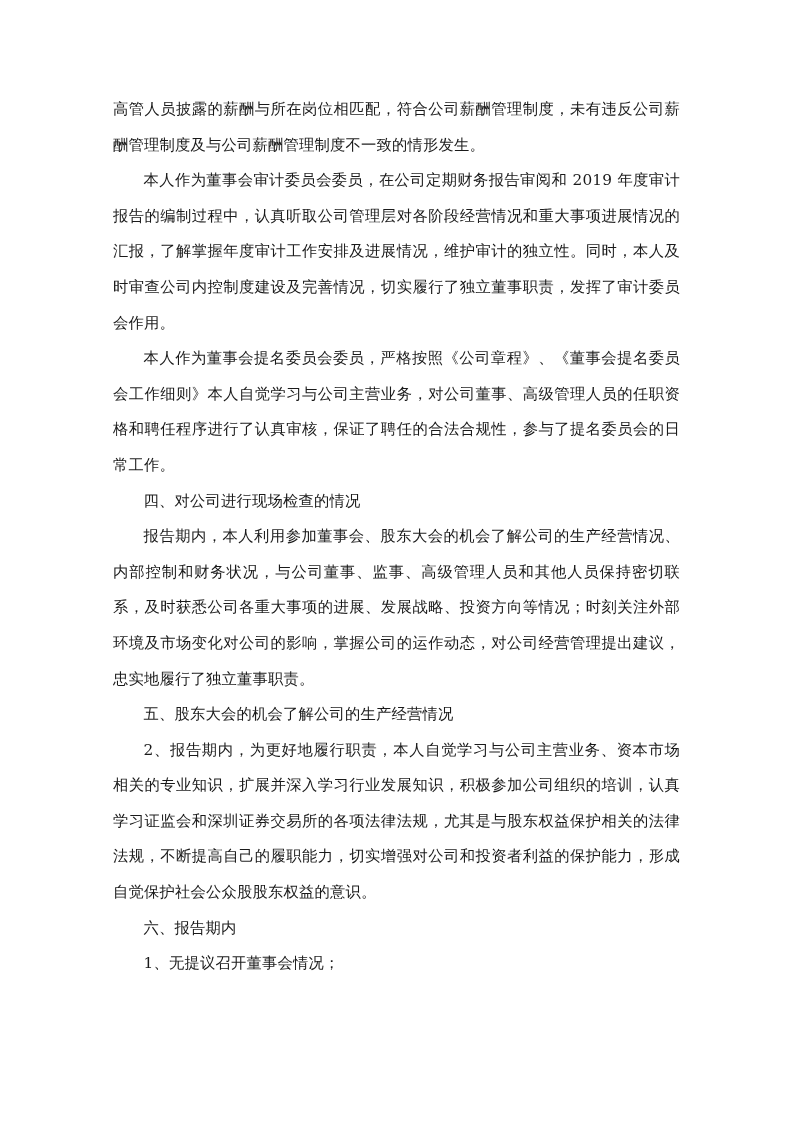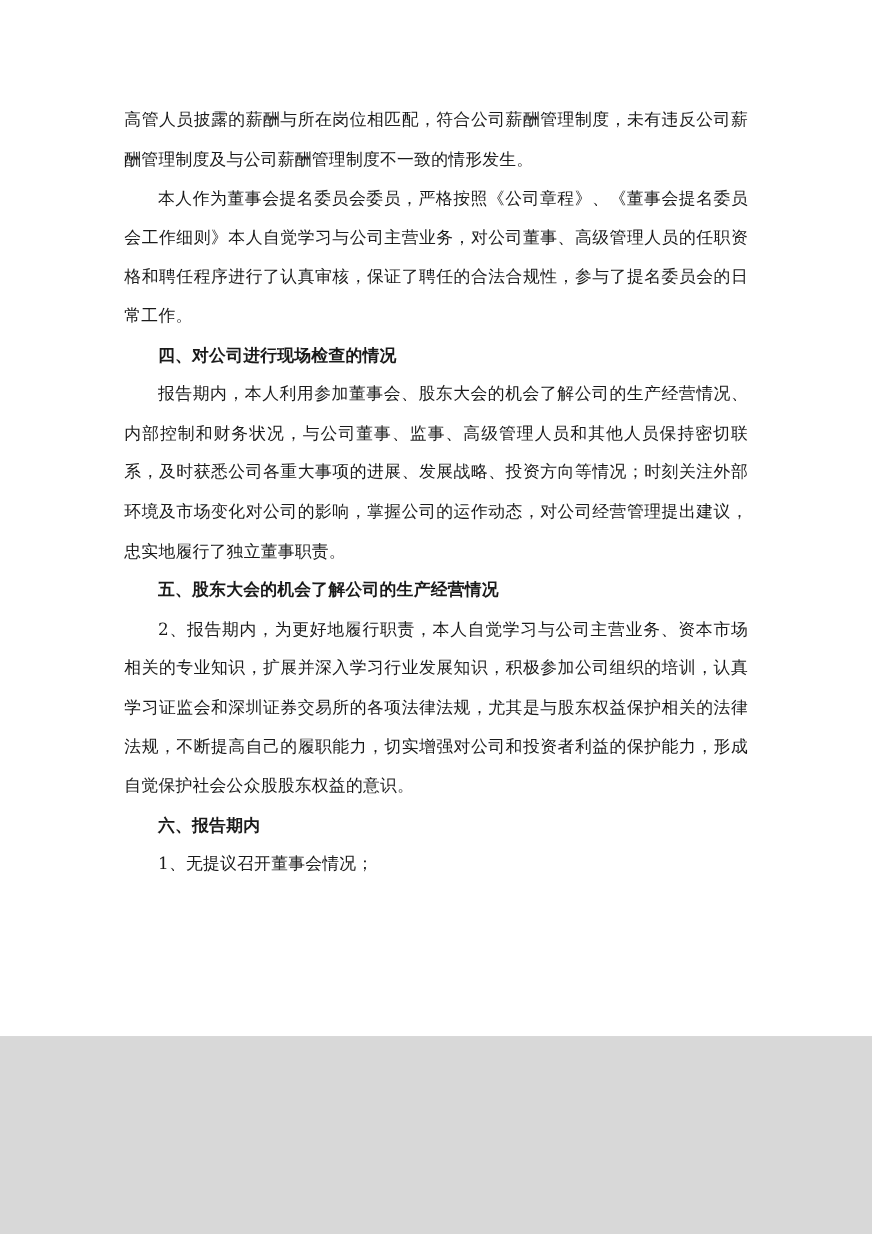--- a/index.html
+++ b/index.html
@@ -6,21 +6,21 @@
     margin: 0;
     padding: 0;
     background: #d8d8d8;
   }
   body {
     font-family: "DejaVu Serif", "Liberation Serif", serif;
   }
   .page {
     position: relative;
     width: 793px;
-    height: 942px;
+    height: 1122px;
     background: #ffffff;
     margin: 0 auto;
     box-sizing: border-box;
     overflow: hidden;
   }
   .content {
     position: absolute;
     left: 113px;
     top: 92px;
     width: 567px;
@@ -32,29 +32,30 @@
     color: #1a1a1a;
     text-align: justify;
     text-justify: inter-ideograph;
     letter-spacing: 0.2px;
   }
   p.indent {
     text-indent: 2em;
   }
   p.heading {
     text-indent: 2em;
-    font-weight: bold;
+    font-weight: normal;
   }
 </style>
 </head>
 <body>
 
 <div class="page">
   <div class="content">
     <p class="body">高管人员披露的薪酬与所在岗位相匹配，符合公司薪酬管理制度，未有违反公司薪酬管理制度及与公司薪酬管理制度不一致的情形发生。</p>
+    <p class="indent">本人作为董事会审计委员会委员，在公司定期财务报告审阅和 2019 年度审计报告的编制过程中，认真听取公司管理层对各阶段经营情况和重大事项进展情况的汇报，了解掌握年度审计工作安排及进展情况，维护审计的独立性。同时，本人及时审查公司内控制度建设及完善情况，切实履行了独立董事职责，发挥了审计委员会作用。</p>
     <p class="indent">本人作为董事会提名委员会委员，严格按照《公司章程》、《董事会提名委员会工作细则》本人自觉学习与公司主营业务，对公司董事、高级管理人员的任职资格和聘任程序进行了认真审核，保证了聘任的合法合规性，参与了提名委员会的日常工作。</p>
     <p class="heading">四、对公司进行现场检查的情况</p>
     <p class="indent">报告期内，本人利用参加董事会、股东大会的机会了解公司的生产经营情况、内部控制和财务状况，与公司董事、监事、高级管理人员和其他人员保持密切联系，及时获悉公司各重大事项的进展、发展战略、投资方向等情况；时刻关注外部环境及市场变化对公司的影响，掌握公司的运作动态，对公司经营管理提出建议，忠实地履行了独立董事职责。</p>
     <p class="heading">五、股东大会的机会了解公司的生产经营情况</p>
     <p class="indent">2、报告期内，为更好地履行职责，本人自觉学习与公司主营业务、资本市场相关的专业知识，扩展并深入学习行业发展知识，积极参加公司组织的培训，认真学习证监会和深圳证券交易所的各项法律法规，尤其是与股东权益保护相关的法律法规，不断提高自己的履职能力，切实增强对公司和投资者利益的保护能力，形成自觉保护社会公众股股东权益的意识。</p>
     <p class="heading">六、报告期内</p>
     <p class="indent">1、无提议召开董事会情况；</p>
   </div>
 </div>
 

